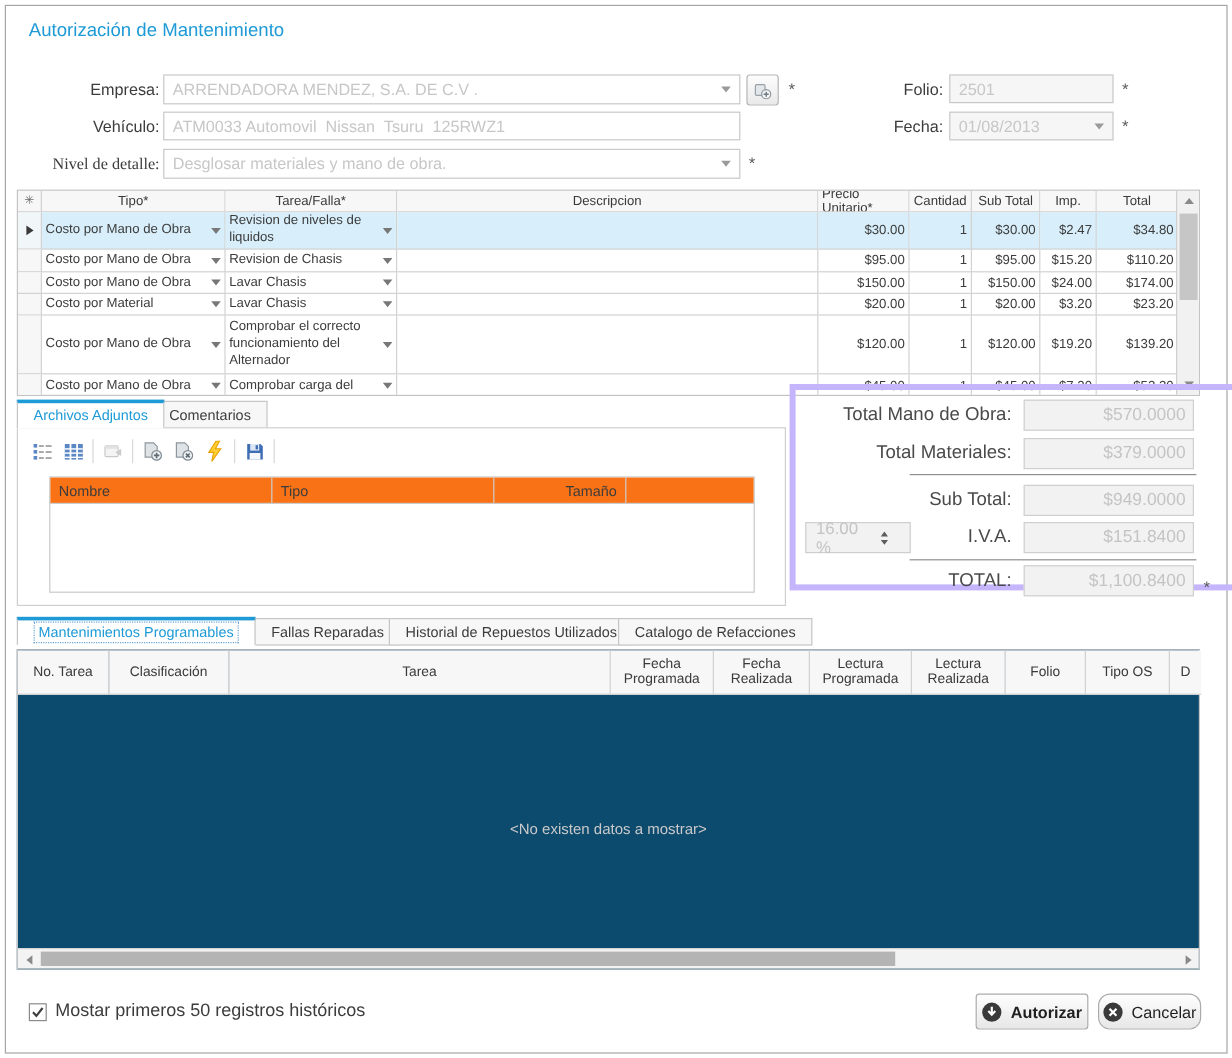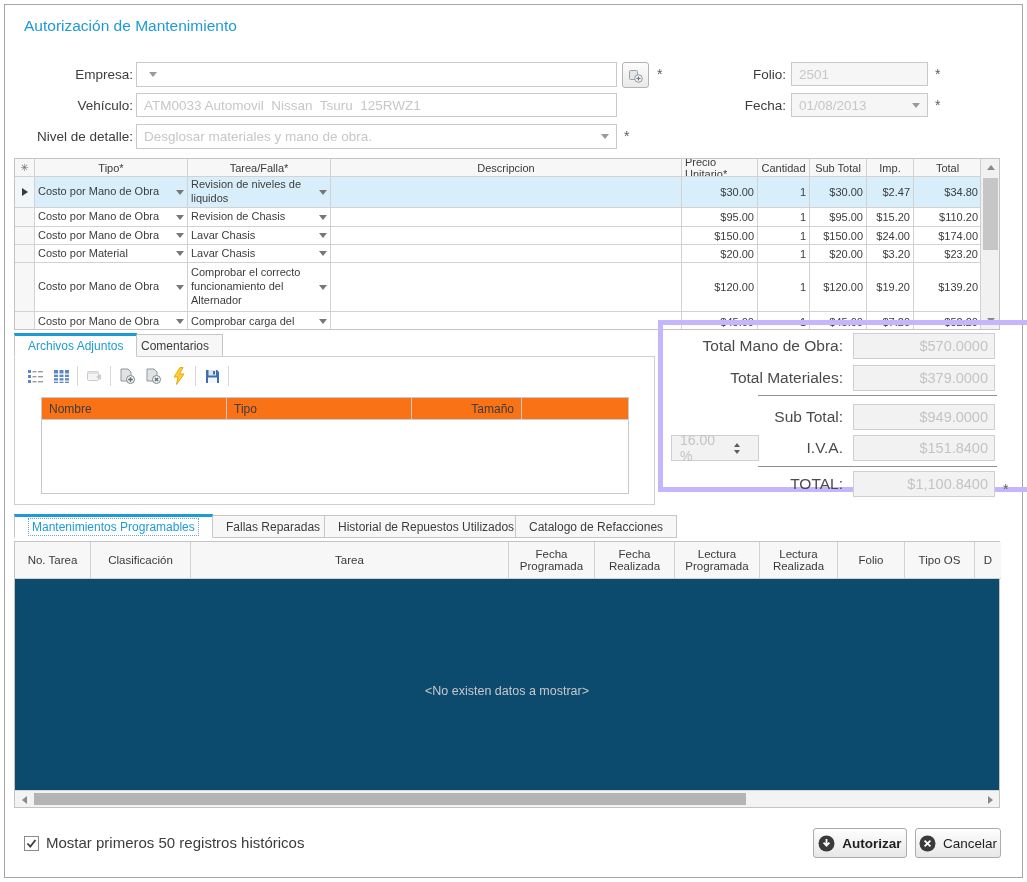--- a/index.html
+++ b/index.html
@@ -101,31 +101,32 @@
   .hthumb { position:absolute; left:19px; top:2px; width:712px; height:12px; background:#b4b4b4; }
 
   
   .checkbox { position:absolute; left:24px; top:836px; width:15px; height:15px; border:1px solid #8a8a8a; background:#fff;
     display:flex; align-items:center; justify-content:center; }
   .chk-label { position:absolute; left:46px; top:834px; font-size:15px; color:#3c3c3c; }
   .btn { position:absolute; top:828px; height:30px; border:1px solid #ababab; border-radius:3px;
     background:linear-gradient(#fefefe,#e7e7e7); display:flex; align-items:center; justify-content:center;
     gap:7px; font-size:13.5px; color:#1f1f1f; }
   .btn-authorize { left:813px; width:94px; font-weight:bold; }
-  .btn-cancel { left:915px; width:86px; }
+  .btn-cancel { left:915px; width:86px;border-radius:10px; }
 </style>
 </head>
 <body>
 
 <div class="window-border"></div>
 
 <div class="page-title">Autorización de Mantenimiento</div>
 
 <div class="lbl" style="left:10px; top:67px; width:123px;">Empresa:</div>
 <div class="field" style="left:136px; top:62px; width:481px; height:25px;">
+  <span class="val">ARRENDADORA MENDEZ, S.A. DE C.V .</span>
   <span class="arr"></span>
 </div>
 <div class="mini-btn" style="left:622px; top:62px;">
   <svg width="15" height="15" viewBox="0 0 15 15">
     <rect x="1.5" y="2.5" width="8" height="9" rx="1" fill="#e3e7ea" stroke="#98a0a8"></rect>
     <circle cx="10.5" cy="10.5" r="3.8" fill="#f2f4f5" stroke="#8d969e"></circle>
     <path d="M10.5 8.4v4.2M8.4 10.5h4.2" stroke="#6f7a83" stroke-width="1.2" fill="none"></path>
   </svg>
 </div>
 <div class="req" style="left:657px; top:66px;">*</div>
@@ -141,21 +142,21 @@
   <span class="val">ATM0033 Automovil  Nissan  Tsuru  125RWZ1</span>
 </div>
 
 <div class="lbl" style="left:690px; top:98px; width:96px;">Fecha:</div>
 <div class="field fld-gray" style="left:791px; top:93px; width:137px; height:24px;">
   <span class="val">01/08/2013</span>
   <span class="arr"></span>
 </div>
 <div class="req" style="left:935px; top:97px;">*</div>
 
-<div class="lbl" style="left:10px; top:129px; width:123px;">Nivel de detalle:</div>
+<div class="lbl" style="left:10px; top:129px; width:123px;font-family:Liberation Serif, serif;">Nivel de detalle:</div>
 <div class="field" style="left:136px; top:124px; width:481px; height:25px;">
   <span class="val">Desglosar materiales y mano de obra.</span>
   <span class="arr"></span>
 </div>
 <div class="req" style="left:624px; top:128px;">*</div>
 
 <div class="mgrid">
   <div class="g-row g-head">
     <div class="gc c0 hc">
         <span class="new-glyph">✳</span>

